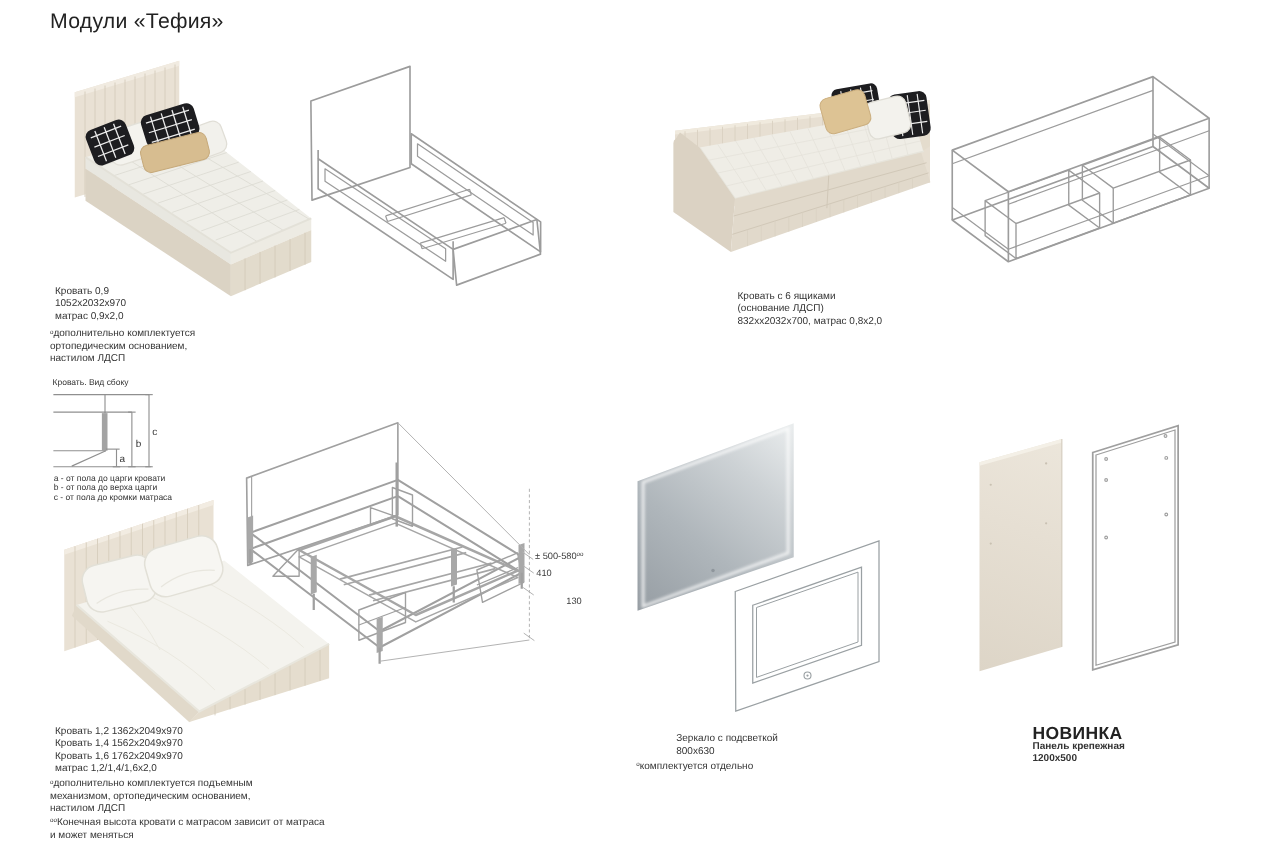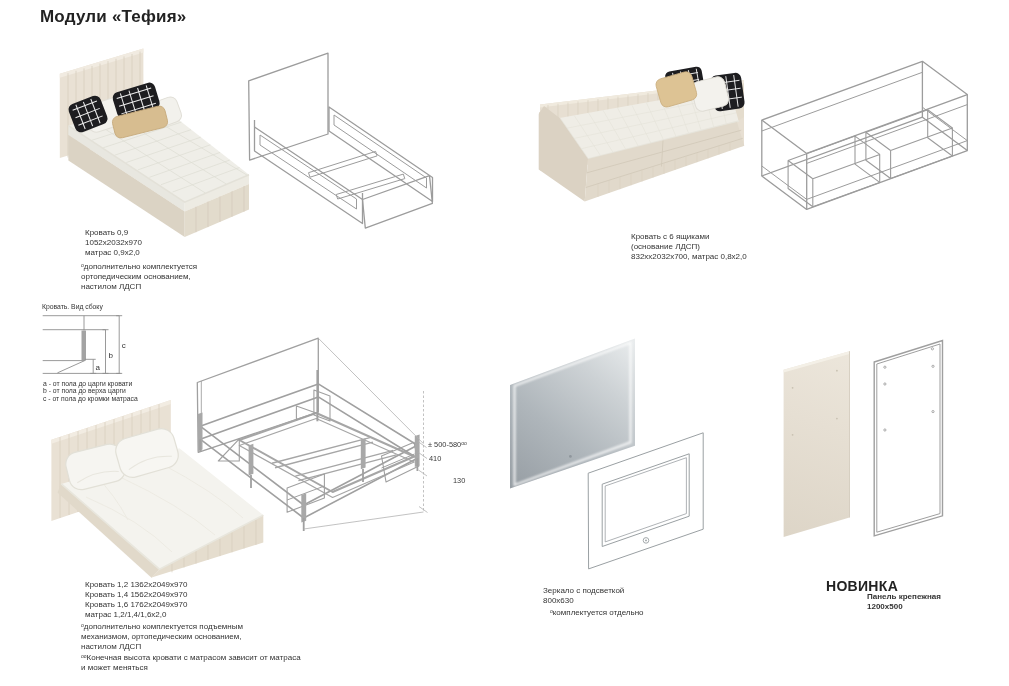--- a/index.html
+++ b/index.html
@@ -1,26 +1,26 @@
 <!DOCTYPE html>
 <html><head>
 <meta charset="utf-8">
 <style>
   html,body{margin:0;padding:0;}
   body{width:1009px;height:686px;background:#ffffff;font-family:"Liberation Sans",sans-serif;position:relative;overflow:hidden;}
   .abs{position:absolute;}
-  .t{color:#333333;font-size:8px;line-height:10px;white-space:pre;margin-left:41px;}
+  .t{color:#333333;font-size:8px;line-height:10px;white-space:pre;}
   .t2{color:#333333;font-size:6.8px;line-height:7.4px;white-space:pre;}
   sup{font-size:5px;vertical-align:2.2px;line-height:0;}
   svg{position:absolute;overflow:visible;}
 </style>
 </head>
 <body>
 
-<div class="abs" style="left:40px;top:7px;font-size:17px;font-weight:bold;color:#222222;letter-spacing:0.2px;">Модули «Тефия»</div>
+<div class="abs" style="left:40px;top:7px;font-size:17px;font-weight:normal;color:#222222;letter-spacing:0.2px;">Модули «Тефия»</div>
 
 <svg class="abs" style="left:50px;top:44px" width="210" height="200" viewBox="50 44 210 200">
 <g id="bed1render">
 
 <polygon points="59.8,73.7 143.4,48.6 143.4,133 59.8,158" fill="#e9e1d4"></polygon>
 <polygon points="59.8,73.7 143.4,48.6 143.4,52.6 59.8,77.7" fill="#f1ebe1"></polygon>
 <g stroke="#d7cebe" stroke-width="0.8">
 <line x1="68" y1="73.2" x2="68" y2="157.5"></line>
         <line x1="76" y1="70.8" x2="76" y2="148"></line>
 <line x1="84" y1="68.4" x2="84" y2="140"></line>
@@ -460,21 +460,21 @@
 <polygon points="588.2,473.2 703.2,432.8 703.2,529.2 588.6,568.9"></polygon>
 
 <polygon points="602.2,484.2 689.2,453.8 689.2,516.2 602.2,546.5"></polygon>
 <polygon points="605.2,486 686.4,457.7 686.4,513.6 605.2,541.9" stroke-width="0.8"></polygon>
 
 <circle cx="646" cy="540.4" r="2.8" stroke-width="0.9"></circle>
 <circle cx="646" cy="540.4" r="0.9" fill="#9aa0a3" stroke="none"></circle>
 </g>
 </svg>
 
-<div class="abs t" style="left:502px;top:585.5px;">Зеркало с подсветкой
+<div class="abs t" style="left:541px;top:585.5px;">Зеркало с подсветкой
 800х630</div>
 
 <div class="abs t" style="left:509px;top:607.5px;"><sup>о</sup>комплектуется отдельно</div>
 
 <svg class="abs" style="left:780px;top:348px" width="75" height="195" viewBox="780 348 75 195">
 <defs>
 <linearGradient id="pg" gradientUnits="userSpaceOnUse" x1="783" y1="537" x2="850" y2="351">
 <stop offset="0" stop-color="#ddd5c7"></stop>
         <stop offset="0.6" stop-color="#e6dfd3"></stop>
         <stop offset="1" stop-color="#ece6db"></stop>

